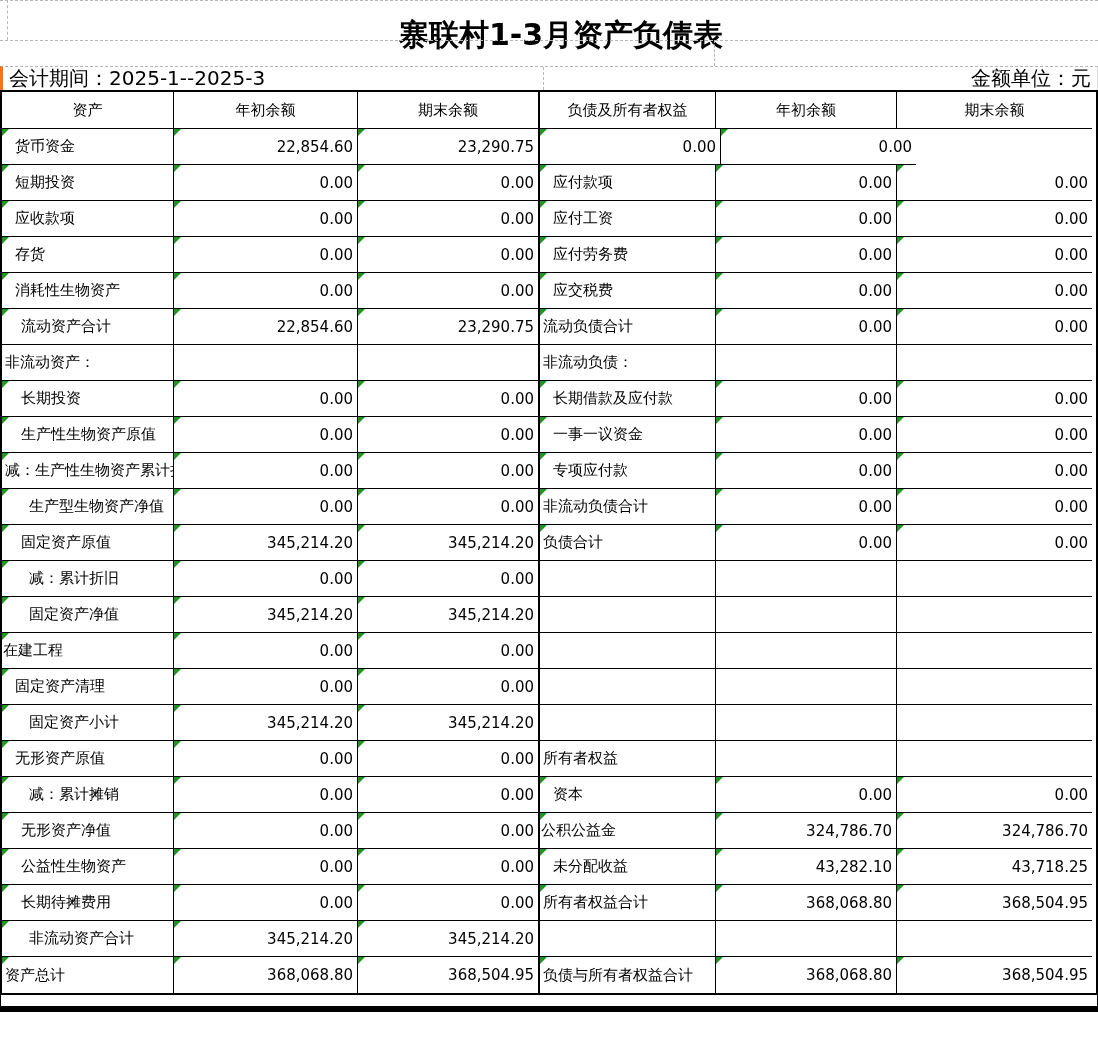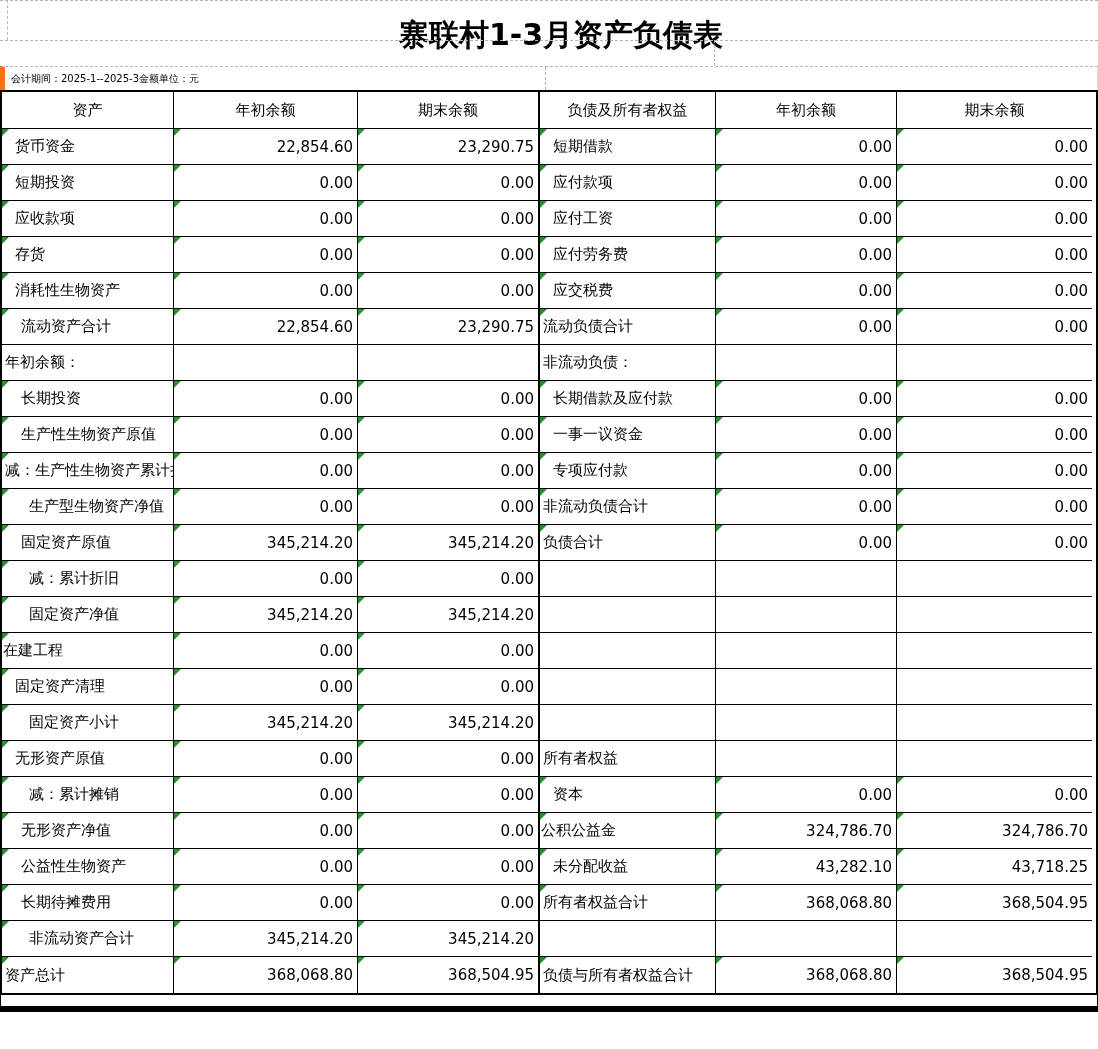--- a/index.html
+++ b/index.html
@@ -8,24 +8,24 @@
 
   
   .top-area{position:relative;height:66px;}
   .title{position:absolute;top:4px;left:0;width:100%;margin:12px;text-align:center;
          font-size:30px;font-weight:bold;line-height:38px;}
   .dash-h{position:absolute;left:0;width:100%;height:0;border-top:1px dashed var(--dash);}
   .dash-v{position:absolute;width:0;border-left:1px dashed var(--dash);}
 
   
   .subheader{position:relative;height:24px;box-sizing:border-box;
-             display:flex;align-items:center;
-             padding:0 6px;font-size:10px;
+             display:flex;justify-content:space-between;align-items:center;
+             padding:0 6px;font-size:20px;
              border-top:1px dashed var(--dash);
-             border-left:5px solid #f97316;border-right:1px solid #d9d9d9;}
+             border-left:3px solid #f97316;border-right:1px solid #d9d9d9;}
 
   
   .btable{width:1098px;box-sizing:border-box;border:2px solid var(--border);}
   .trow{display:flex;height:36px;}
   .thead{height:37px;}
   .cell{position:relative;box-sizing:border-box;display:flex;align-items:center;
         font-size:15px;white-space:nowrap;overflow:hidden;
         border-right:1px solid var(--border);border-bottom:1px solid var(--border);}
   .c0{width:172px}.c1{width:184px}.c2{width:182px;border-right-width:2px}
   .c3{width:176px}.c4{width:181px}.c5{width:195px;border-right:none}
@@ -67,21 +67,20 @@
       <div class="cell c2">期末余额</div>
       <div class="cell c3">负债及所有者权益</div>
       <div class="cell c4">年初余额</div>
       <div class="cell c5">期末余额</div>
     </div>
     <div class="tbody">
         <div class="trow">
           <div class="cell c0 lab" style="padding-left: 13px;">货币资金<span class="ind"></span></div>
           <div class="cell c1 num">22,854.60<span class="ind"></span></div>
           <div class="cell c2 num">23,290.75<span class="ind"></span></div>
-          <div class="cell c3 lab" style="padding-left: 13px;">短期借款<span class="ind"></span></div>
           <div class="cell c4 num">0.00<span class="ind"></span></div>
           <div class="cell c5 num">0.00<span class="ind"></span></div>
         </div>
         <div class="trow">
           <div class="cell c0 lab" style="padding-left: 13px;">短期投资<span class="ind"></span></div>
           <div class="cell c1 num">0.00<span class="ind"></span></div>
           <div class="cell c2 num">0.00<span class="ind"></span></div>
           <div class="cell c3 lab" style="padding-left: 13px;">应付款项<span class="ind"></span></div>
           <div class="cell c4 num">0.00<span class="ind"></span></div>
           <div class="cell c5 num">0.00<span class="ind"></span></div>
@@ -112,21 +111,21 @@
         </div>
         <div class="trow">
           <div class="cell c0 lab" style="padding-left: 19px;">流动资产合计<span class="ind"></span></div>
           <div class="cell c1 num">22,854.60<span class="ind"></span></div>
           <div class="cell c2 num">23,290.75<span class="ind"></span></div>
           <div class="cell c3 lab" style="padding-left: 3px;">流动负债合计<span class="ind"></span></div>
           <div class="cell c4 num">0.00<span class="ind"></span></div>
           <div class="cell c5 num">0.00<span class="ind"></span></div>
         </div>
         <div class="trow">
-          <div class="cell c0 lab" style="padding-left: 3px;">年初余额：</div>
+          <div class="cell c0 lab" style="padding-left: 3px;">非流动资产：</div>
           <div class="cell c1 num"></div>
           <div class="cell c2 num"></div>
           <div class="cell c3 lab" style="padding-left: 3px;">非流动负债：</div>
           <div class="cell c4 num"></div>
           <div class="cell c5 num"></div>
         </div>
         <div class="trow">
           <div class="cell c0 lab" style="padding-left: 19px;">长期投资<span class="ind"></span></div>
           <div class="cell c1 num">0.00<span class="ind"></span></div>
           <div class="cell c2 num">0.00<span class="ind"></span></div>

